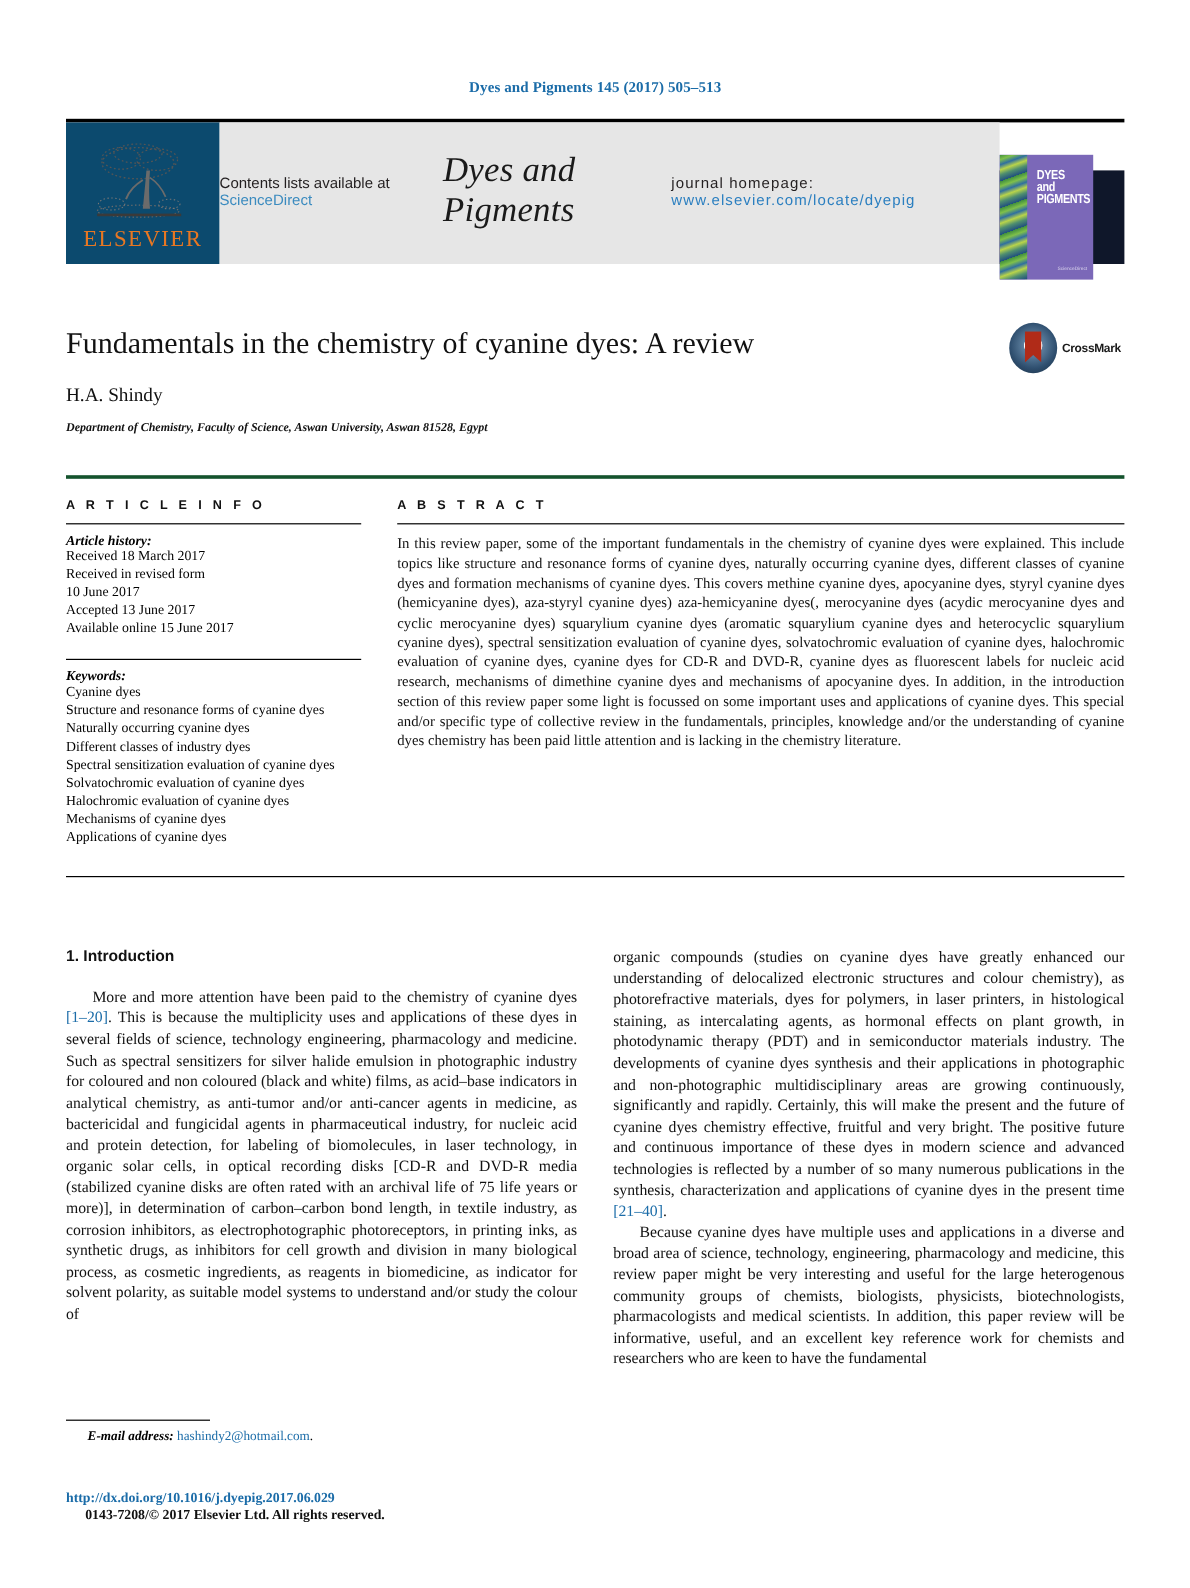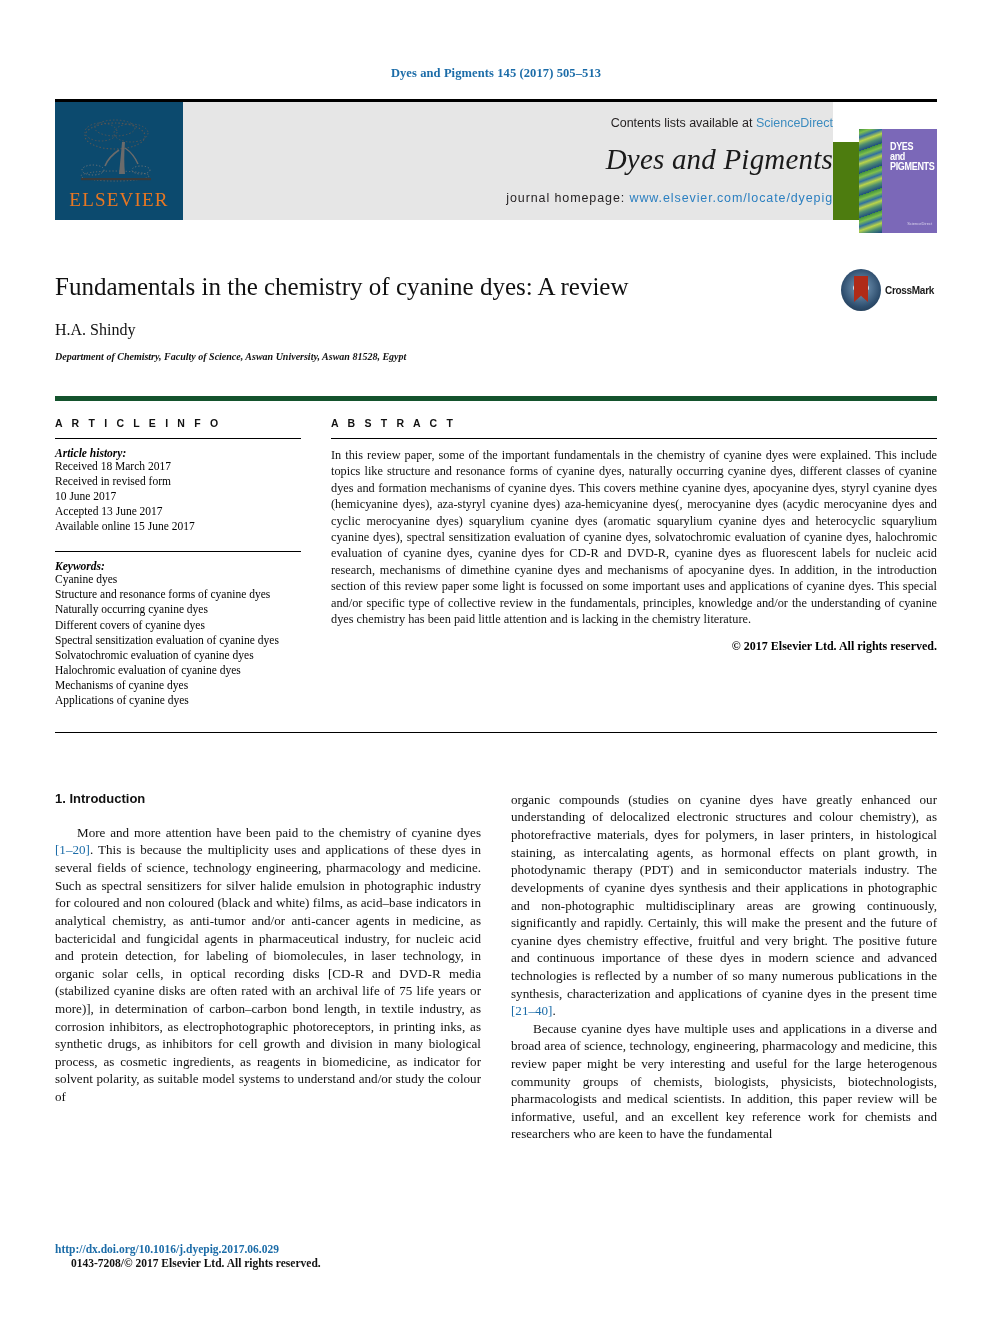--- a/index.html
+++ b/index.html
@@ -61,22 +61,21 @@
     color: #E87722;
     font-family: "Liberation Serif", serif;
     font-size: 19px;
     letter-spacing: 1.2px;
     margin-top: 1px;
   }
   .masthead-center {
     flex: 1 1 auto;
     background: #e6e6e6;
     display: flex;
-    flex-direction: column;
-    align-items: flex-end;
+    align-items: center;
     justify-content: center;
     padding: 6px 0 8px 0;
   }
   .contents-line {
     font-family: "Liberation Sans", sans-serif;
     font-size: 12.5px;
     color: #231f20;
   }
   .contents-line .sd {
     color: #3b8bbf;
@@ -94,24 +93,24 @@
     font-size: 12.5px;
     letter-spacing: 0.9px;
     color: #231f20;
   }
   .homepage-line .url {
     color: #2b7fc0;
   }
   .masthead-right {
     width: 104px;
     flex: 0 0 104px;
-    background: #4d7c0f;
+    background: #0f172a;
     display: flex;
     align-items: center;
-    justify-content: flex-end;
+    justify-content: flex-start;
     margin-top: 40px;
   }
   .journal-cover {
     width: 78px;
     height: 104px;
     background: #7b68b8;
     position: relative;
     overflow: hidden;
   }
   .cover-strip {
@@ -205,21 +204,21 @@
     font-size: 10px;
     color: #1a1a1a;
     letter-spacing: -0.3px;
   }
 
   
   .info-abstract {
     margin-top: 28px;
     display: flex;
     gap: 30px;
-    border-top: 5px solid #14532d;
+    border-top: 3px solid #14532d;
     padding-top: 16px;
     padding-bottom: 24px;
     border-bottom: 1px solid #000;
   }
   .col-info {
     width: 246px;
     flex: 0 0 246px;
   }
   .col-abstract {
     flex: 1 1 auto;
@@ -408,49 +407,52 @@
       <p class="info-line">10 June 2017</p>
       <p class="info-line">Accepted 13 June 2017</p>
       <p class="info-line">Available online 15 June 2017</p>
 
       <div class="kw-block">
         <div class="rule"></div>
         <p class="info-label">Keywords:</p>
         <p class="info-line">Cyanine dyes</p>
         <p class="info-line">Structure and resonance forms of cyanine dyes</p>
         <p class="info-line">Naturally occurring cyanine dyes</p>
-        <p class="info-line">Different covers of cyanine dyes</p>
+        <p class="info-line">Different classes of industry dyes</p>
         <p class="info-line">Spectral sensitization evaluation of cyanine dyes</p>
         <p class="info-line">Solvatochromic evaluation of cyanine dyes</p>
         <p class="info-line">Halochromic evaluation of cyanine dyes</p>
         <p class="info-line">Mechanisms of cyanine dyes</p>
         <p class="info-line">Applications of cyanine dyes</p>
       </div>
     </div>
 
     <div class="col-abstract">
       <div class="section-head">A B S T R A C T</div>
       <div class="rule"></div>
       <p class="abstract-text">In this review paper, some of the important fundamentals in the chemistry of cyanine dyes were explained. This include topics like structure and resonance forms of cyanine dyes, naturally occurring cyanine dyes, different classes of cyanine dyes and formation mechanisms of cyanine dyes. This covers methine cyanine dyes, apocyanine dyes, styryl cyanine dyes (hemicyanine dyes), aza-styryl cyanine dyes) aza-hemicyanine dyes(, merocyanine dyes (acydic merocyanine dyes and cyclic merocyanine dyes) squarylium cyanine dyes (aromatic squarylium cyanine dyes and heterocyclic squarylium cyanine dyes), spectral sensitization evaluation of cyanine dyes, solvatochromic evaluation of cyanine dyes, halochromic evaluation of cyanine dyes, cyanine dyes for CD-R and DVD-R, cyanine dyes as fluorescent labels for nucleic acid research, mechanisms of dimethine cyanine dyes and mechanisms of apocyanine dyes. In addition, in the introduction section of this review paper some light is focussed on some important uses and applications of cyanine dyes. This special and/or specific type of collective review in the fundamentals, principles, knowledge and/or the understanding of cyanine dyes chemistry has been paid little attention and is lacking in the chemistry literature.</p>
-      <div class="copyright">© 2017 Elsevier Ltd. All rights reserved.</div>
     </div>
   </div>
 
   <div class="body-cols">
 
     <div class="body-col left">
       <h2 class="intro-head">1. Introduction</h2>
       <p class="body-p"><span>More and more attention have been paid to the chemistry of cyanine dyes </span><span class="ref-link">[1–20]</span><span>. This is because the multiplicity uses and applications of these dyes in several fields of science, technology engineering, pharmacology and medicine. Such as spectral sensitizers for silver halide emulsion in photographic industry for coloured and non coloured (black and white) films, as acid–base indicators in analytical chemistry, as anti-tumor and/or anti-cancer agents in medicine, as bactericidal and fungicidal agents in pharmaceutical industry, for nucleic acid and protein detection, for labeling of biomolecules, in laser technology, in organic solar cells, in optical recording disks [CD-R and DVD-R media (stabilized cyanine disks are often rated with an archival life of 75 life years or more)], in determination of carbon–carbon bond length, in textile industry, as corrosion inhibitors, as electrophotographic photoreceptors, in printing inks, as synthetic drugs, as inhibitors for cell growth and division in many biological process, as cosmetic ingredients, as reagents in biomedicine, as indicator for solvent polarity, as suitable model systems to understand and/or study the colour of</span></p>
     </div>
 
     <div class="body-col right">
       <p class="body-p cont"><span>organic compounds (studies on cyanine dyes have greatly enhanced our understanding of delocalized electronic structures and colour chemistry), as photorefractive materials, dyes for polymers, in laser printers, in histological staining, as intercalating agents, as hormonal effects on plant growth, in photodynamic therapy (PDT) and in semiconductor materials industry. The developments of cyanine dyes synthesis and their applications in photographic and non-photographic multidisciplinary areas are growing continuously, significantly and rapidly. Certainly, this will make the present and the future of cyanine dyes chemistry effective, fruitful and very bright. The positive future and continuous importance of these dyes in modern science and advanced technologies is reflected by a number of so many numerous publications in the synthesis, characterization and applications of cyanine dyes in the present time </span><span class="ref-link">[21–40]</span><span>.</span></p>
       <p class="body-p">Because cyanine dyes have multiple uses and applications in a diverse and broad area of science, technology, engineering, pharmacology and medicine, this review paper might be very interesting and useful for the large heterogenous community groups of chemists, biologists, physicists, biotechnologists, pharmacologists and medical scientists. In addition, this paper review will be informative, useful, and an excellent key reference work for chemists and researchers who are keen to have the fundamental</p>
     </div>
   </div>
 
+  <div class="footnote">
+    <div class="footnote-rule"></div>
+    <p class="footnote-text"><span class="em-label">E-mail address:</span> <span class="link">hashindy2@hotmail.com</span><span>.</span></p>
+  </div>
 
   <div class="doi-block">
     <p class="doi-line">http://dx.doi.org/10.1016/j.dyepig.2017.06.029</p>
     <p class="issn-line">0143-7208/© 2017 Elsevier Ltd. All rights reserved.</p>
   </div>
 
 </div>
 
 </body></html>

